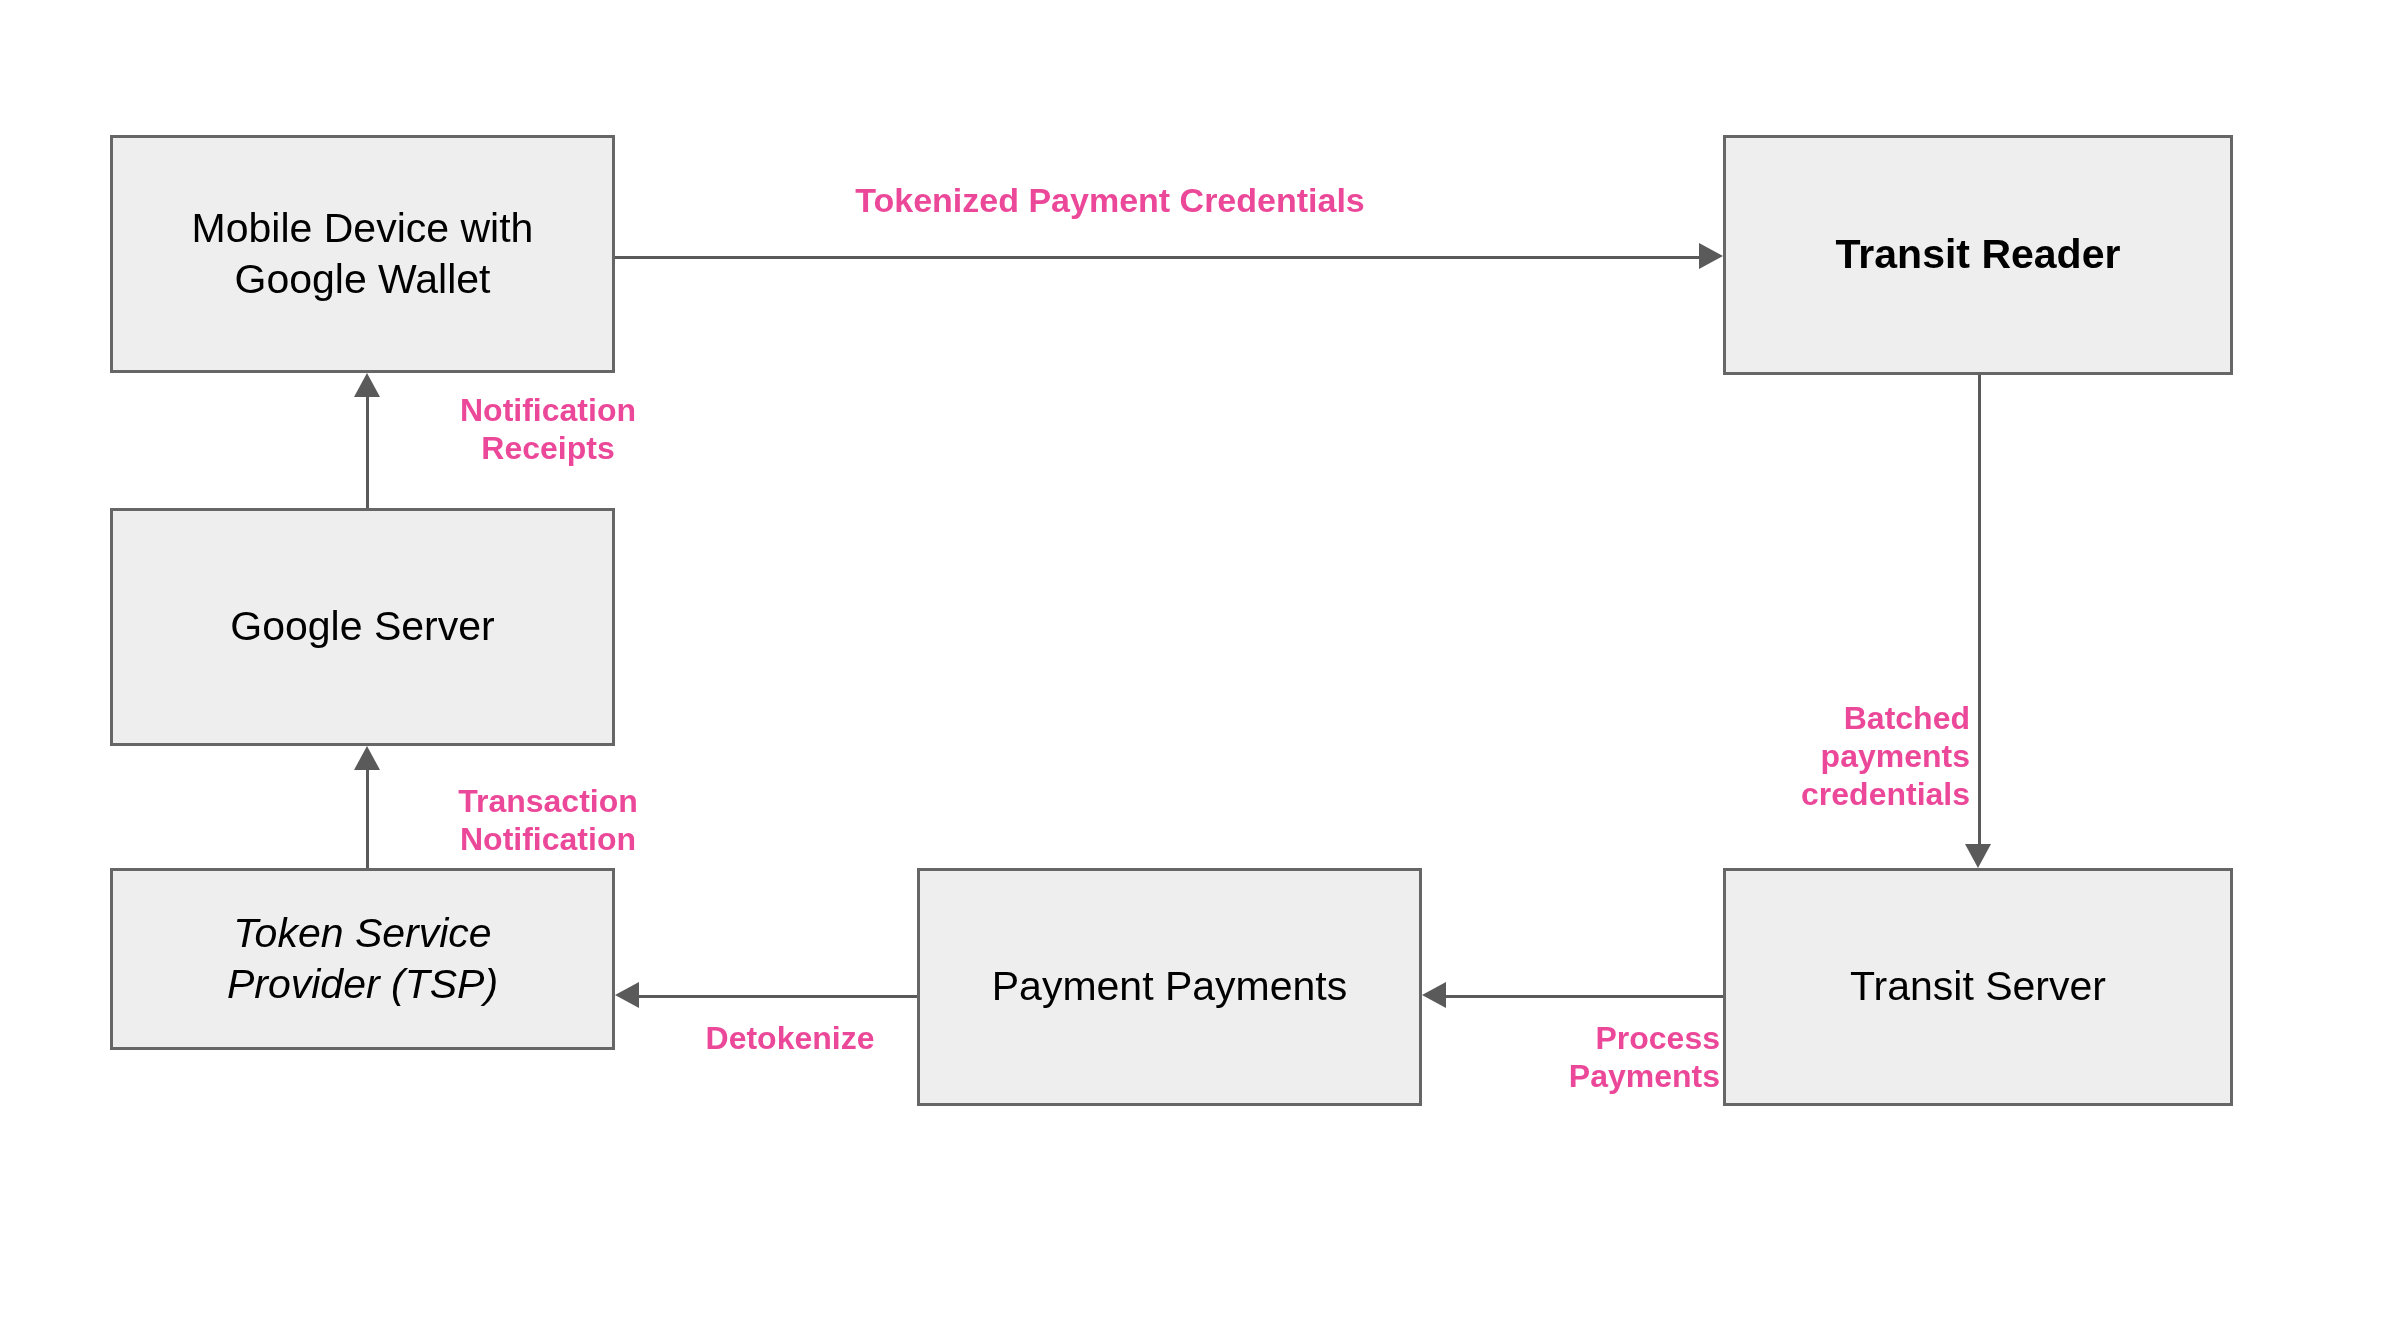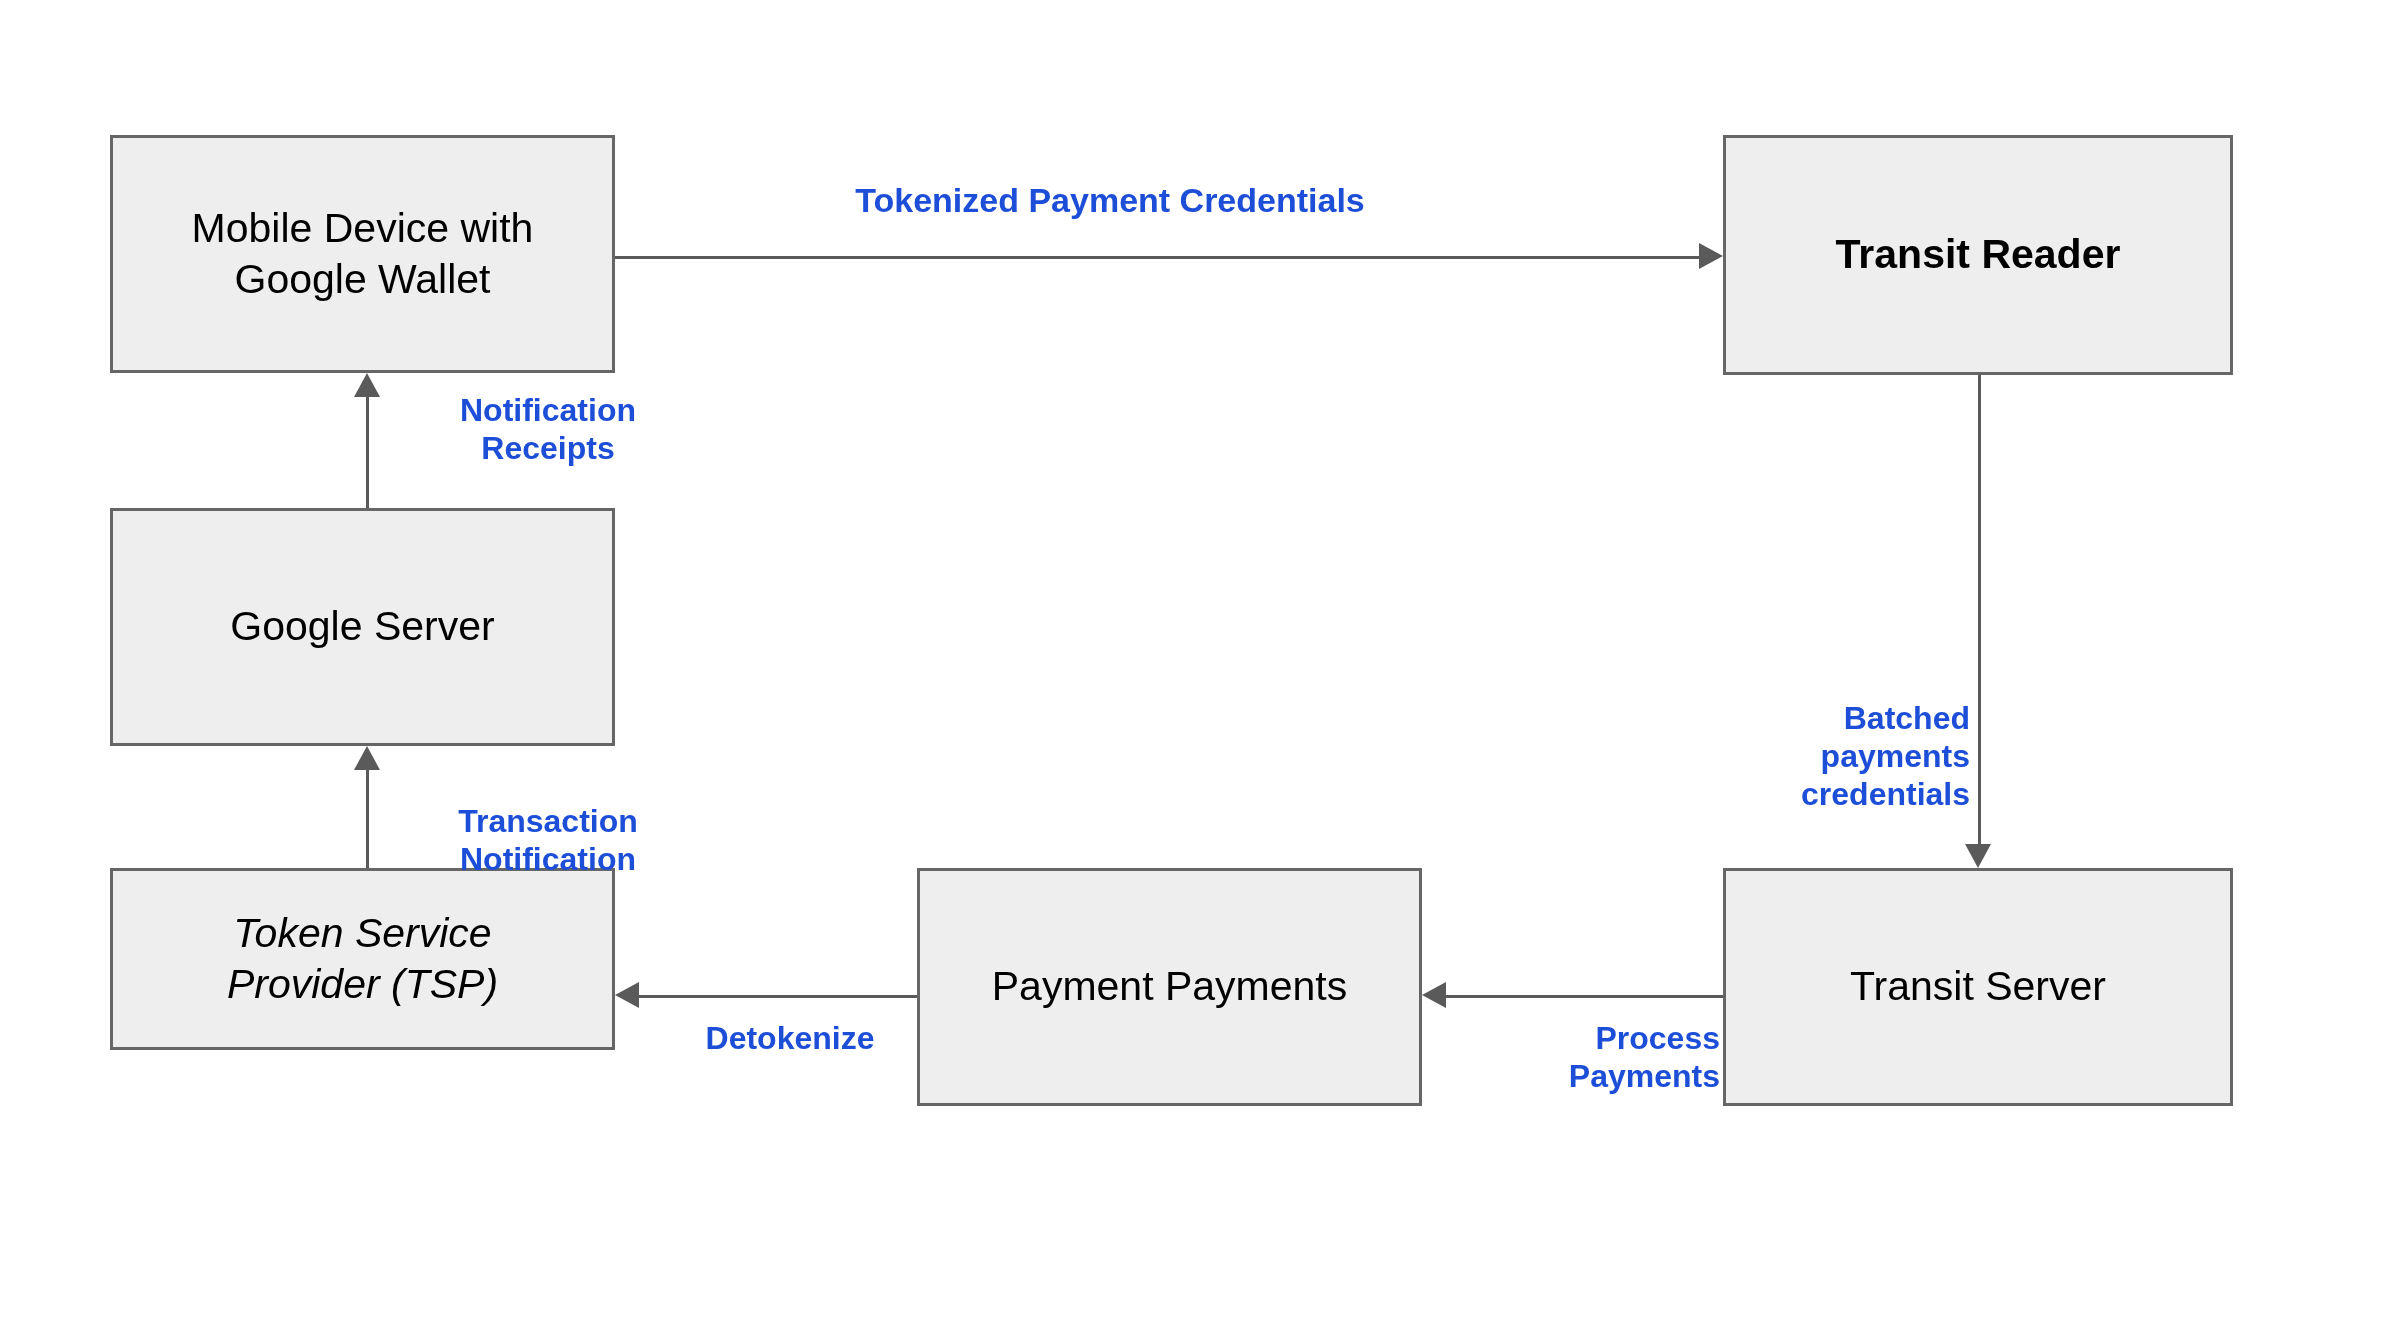--- a/index.html
+++ b/index.html
@@ -78,33 +78,33 @@
   }
   .arrow-down {
     border-left: 13px solid transparent;
     border-right: 13px solid transparent;
     border-top: 24px solid #5a5a5a;
   }
 
   
   .edge-label {
     position: absolute;
-    color: #1d4ed8;
+    color: #ec4899;
     font-weight: bold;
     font-size: 32px;
     line-height: 1.18;
     white-space: pre-line;
   }
   .lbl-center { text-align: center; }
   .lbl-left   { text-align: center; }
   .lbl-right  { text-align: right; }
 
   #lbl-tokenized      { left: 760px;  top: 180px;  width: 700px; font-size: 34px; }
   #lbl-notif-receipts { left: 398px;  top: 392px;  width: 300px; }
-  #lbl-txn-notif      { left: 398px;  top: 803px;  width: 300px; }
+  #lbl-txn-notif      { left: 398px;  top: 783px;  width: 300px; }
   #lbl-detokenize     { left: 640px;  top: 1020px; width: 300px; }
   #lbl-process-pay    { left: 1460px; top: 1020px; width: 260px; text-align: right; }
   #lbl-intermittent   { left: 1660px; top: 395px;  width: 310px; }
   #lbl-batched        { left: 1660px; top: 700px;  width: 310px; }
 </style>
 </head>
 <body>
 
 <div id="canvas">
 

